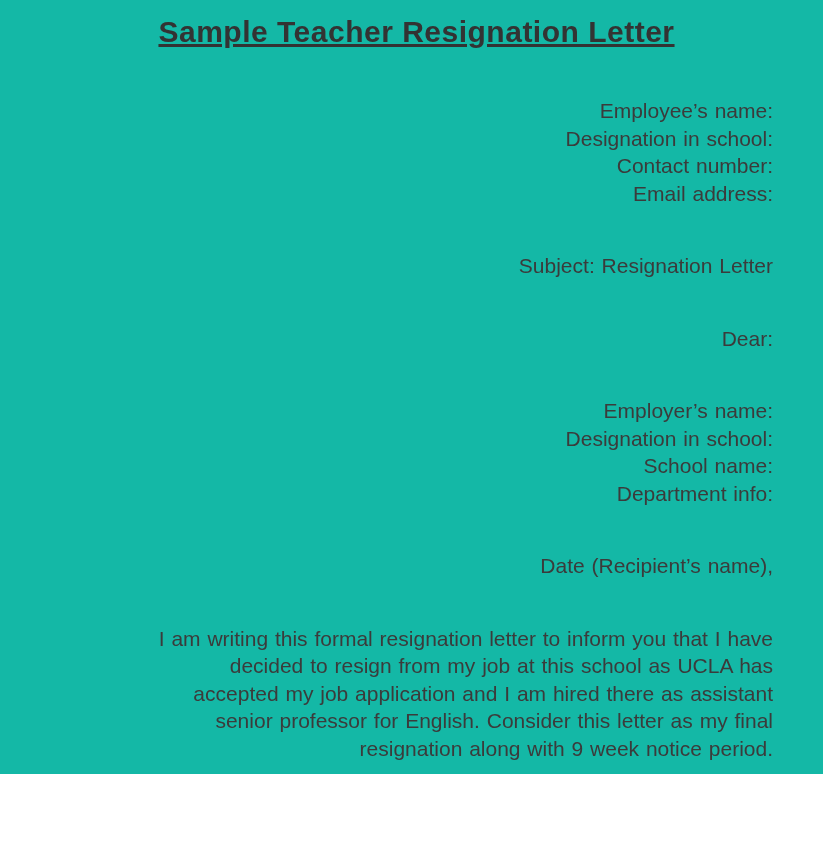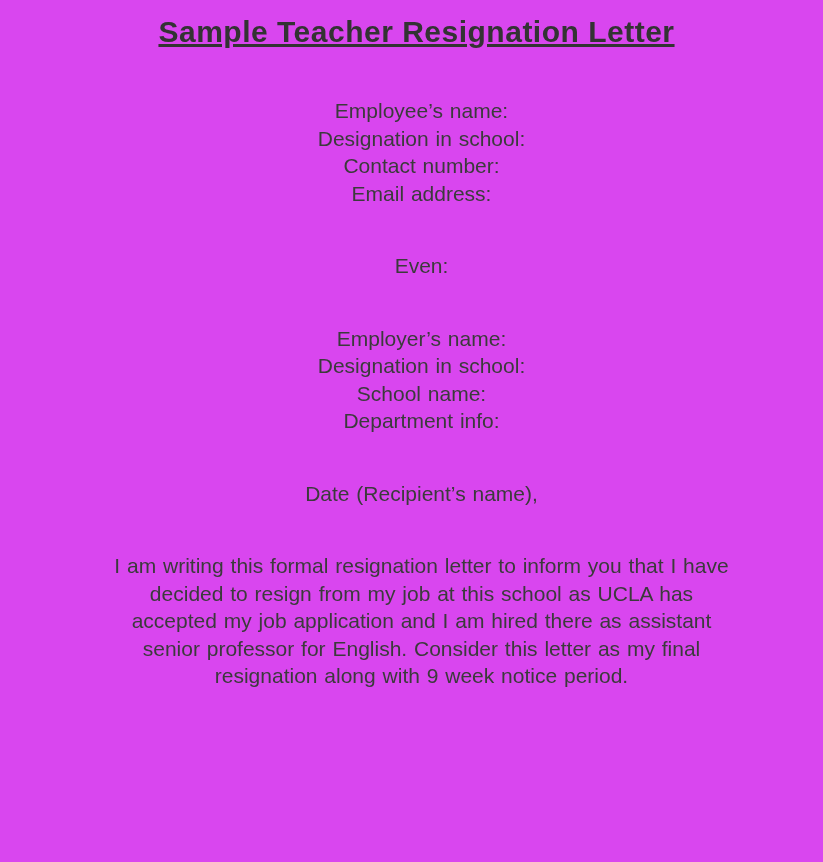--- a/index.html
+++ b/index.html
@@ -3,60 +3,61 @@
 <meta charset="utf-8">
 <style>
   html, body {
     margin: 0;
     padding: 0;
     background: #ffffff;
   }
   .page {
     position: relative;
     width: 823px;
-    height: 862px;
+    height: 774px;
     overflow: hidden;
     box-sizing: border-box;
-    background: #d946ef;
+    background: #14b8a6;
     padding: 14px 50px 0 70px;
     font-family: "Liberation Sans", "DejaVu Sans", sans-serif;
     color: #3b3b3b;
     font-size: 21px;
     line-height: 27.5px;
   }
   .title {
     margin: 0 10px 47px 0;
     text-align: center;
     font-size: 30px;
     line-height: 36px;
     font-weight: bold;
     text-decoration: underline;
     color: #333333;
     letter-spacing: 0.5px;
   }
   .block {
     margin: 0 0 45px 0;
     white-space: pre;        
     word-spacing: 1px;
-    text-align: center;
+    text-align: right;
   }
 </style>
 </head>
 <body>
 
 <div class="page">
   <h1 class="title">Sample Teacher Resignation Letter</h1>
 
   <p class="block">Employee’s name:
 Designation in school:
 Contact number:
 Email address:</p>
 
+  <p class="block">Subject: Resignation Letter</p>
 
-  <p class="block">Even:</p>
+  <p class="block">Dear:</p>
 
   <p class="block">Employer’s name:
 Designation in school:
 School name:
 Department info:</p>
 
   <p class="block">Date (Recipient’s name),</p>
 
   <p class="block">I am writing this formal resignation letter to inform you that I have
 decided to resign from my job at this school as UCLA has

